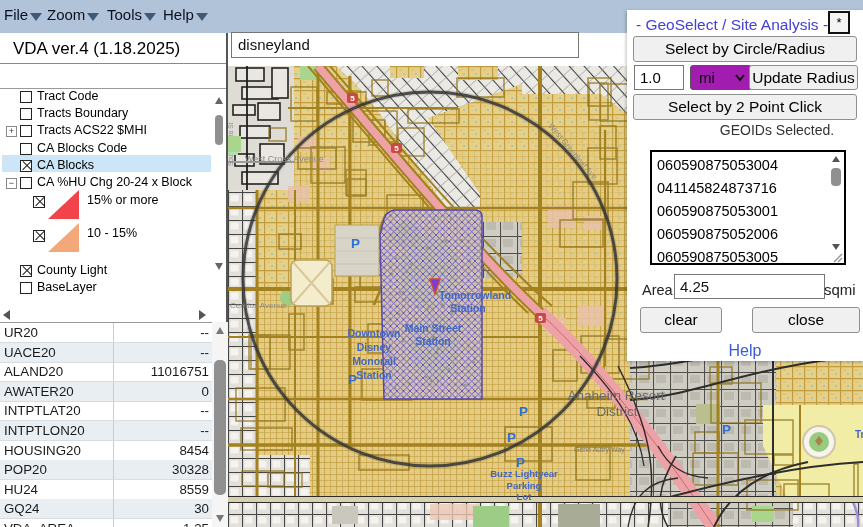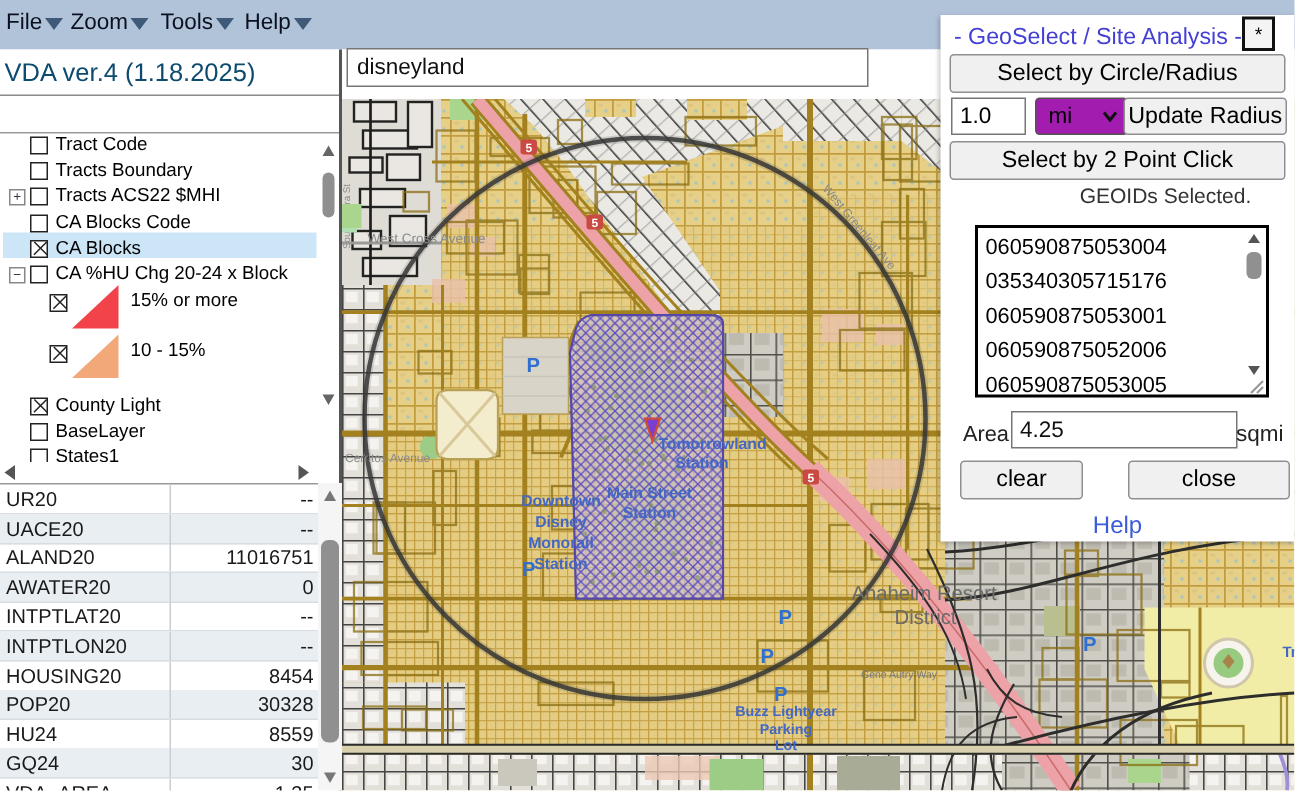--- a/index.html
+++ b/index.html
@@ -1,21 +1,21 @@
 <!DOCTYPE html>
 <html><head>
 <meta charset="utf-8">
 <style>
 html,body{margin:0;padding:0;}
 body{font-family:"Liberation Sans",sans-serif;}
 #app{position:relative;width:863px;height:527px;background:#fff;overflow:hidden;}
 #menubar{position:absolute;left:0;top:0;width:863px;height:33px;background:#b1c3d9;font-size:15px;color:#0a1020;padding-left:20px;}
 .mitem{position:absolute;top:6px;}
 .tri{display:inline-block;width:0;height:0;border-left:6px solid transparent;border-right:6px solid transparent;border-top:8px solid #3e5a78;margin-left:2px;vertical-align:-1px;}
-#vdabox{position:absolute;left:0;top:33px;width:227px;height:31px;background:#fff;border-bottom:1px solid #8a8a8a;font-size:17px;color:#0c4a6e;line-height:31px;padding-left:3px;box-sizing:border-box;}
+#vdabox{position:absolute;left:0;top:33px;width:227px;height:31px;background:#fff;border-bottom:1px solid #8a8a8a;font-size:17px;color:#000000;line-height:31px;padding-left:13px;box-sizing:border-box;}
 #leftborder{position:absolute;left:226px;top:33px;width:2px;height:494px;background:#555;}
 #searchrow{position:absolute;left:228px;top:33px;width:635px;height:33px;background:#fff;}
 #searchbox{position:absolute;left:3px;top:-1px;width:340px;height:24px;border:1px solid #767676;background:#fff;font-size:15px;color:#111;line-height:24px;padding-left:6px;}
 #tree{position:absolute;left:0;top:65px;width:226px;height:245px;background:#fff;font-size:12.5px;color:#000;}
 .trow{position:absolute;left:0;width:211px;height:17px;line-height:17px;}
 .trow .lbl{position:absolute;left:37px;top:0;}
 .cb{position:absolute;left:20px;top:2.5px;width:10px;height:10px;border:1.5px solid #222;background:#fff;}
 .cb.x::before{content:"";position:absolute;left:-0.5px;top:4px;width:12px;height:1.4px;background:#222;transform:rotate(45deg);}
 .cb.x::after{content:"";position:absolute;left:-0.5px;top:4px;width:12px;height:1.4px;background:#222;transform:rotate(-45deg);}
 .exp{position:absolute;left:6px;top:4px;width:9px;height:9px;border:1px solid #888;background:#fff;font-size:9px;line-height:8px;text-align:center;color:#334;}
@@ -392,24 +392,20 @@
         <span class="cb x" style="left:33px;"></span>
       </div>
     <div class="trow" style="top:197px;">
         <span class="cb x"></span>
         <span class="lbl">County Light</span>
       </div>
     <div class="trow" style="top:214px;">
         <span class="cb"></span>
         <span class="lbl">BaseLayer</span>
       </div>
-    <div class="trow" style="top:231px;">
-        <span class="cb"></span>
-        <span class="lbl">States1</span>
-      </div>
     <svg style="position:absolute;left:0;top:0;" width="226" height="245">
       <polygon points="48,154 79,125 79,154" fill="#f2434b"></polygon>
       <polygon points="48,187 79,158 79,187" fill="#f2a878"></polygon>
     </svg>
     <div style="position:absolute;left:87px;top:128px;">15% or more</div>
     <div style="position:absolute;left:87px;top:161px;">10 - 15%</div>
   </div>
   <div id="vsb1">
     <svg width="14" height="245">
       <polygon points="3,39 11,39 7,32" fill="#666"></polygon>
@@ -493,21 +489,21 @@
     <div class="pbtn" style="left:6px;top:26px;width:222px;height:24px;line-height:24px;">Select by Circle/Radius</div>
     <div style="position:absolute;left:7px;top:55px;width:43px;height:23px;border:1px solid #767676;background:#fff;font-size:15px;line-height:23px;padding-left:5px;">1.0</div>
     <div style="position:absolute;left:63px;top:55px;width:52px;height:23px;border:1px solid #555;border-radius:3px;background:#a21caf;font-size:15px;line-height:23px;padding-left:8px;">mi<svg style="position:absolute;right:6px;top:7px;" width="10" height="9">
           <path d="M1 2 L5 7 L9 2" stroke="#111" stroke-width="2" fill="none"></path>
         </svg></div>
     <div class="pbtn" style="left:122px;top:55px;width:107px;height:23px;line-height:23px;">Update Radius</div>
     <div class="pbtn" style="left:6px;top:84px;width:222px;height:24px;line-height:24px;">Select by 2 Point Click</div>
     <div id="geosel">GEOIDs Selected.</div>
     <div id="glist">
       <div class="grow" style="top:2px;">060590875053004</div>
-      <div class="grow" style="top:25px;">035340305715176</div>
+      <div class="grow" style="top:25px;">041145824873716</div>
       <div class="grow" style="top:48px;">060590875053001</div>
       <div class="grow" style="top:71px;">060590875052006</div>
       <div class="grow" style="top:94px;">060590875053005</div>
       <svg style="position:absolute;right:0;top:0;" width="16" height="111">
         <polygon points="4,10 12,10 8,4" fill="#555"></polygon>
         <rect x="3" y="16" width="10" height="18" rx="4" fill="#909090"></rect>
         <polygon points="4,92 12,92 8,98" fill="#555"></polygon>
         <path d="M6 110 L14 102 M10 110 L14 106" stroke="#999" stroke-width="1.5"></path>
       </svg>
     </div>

